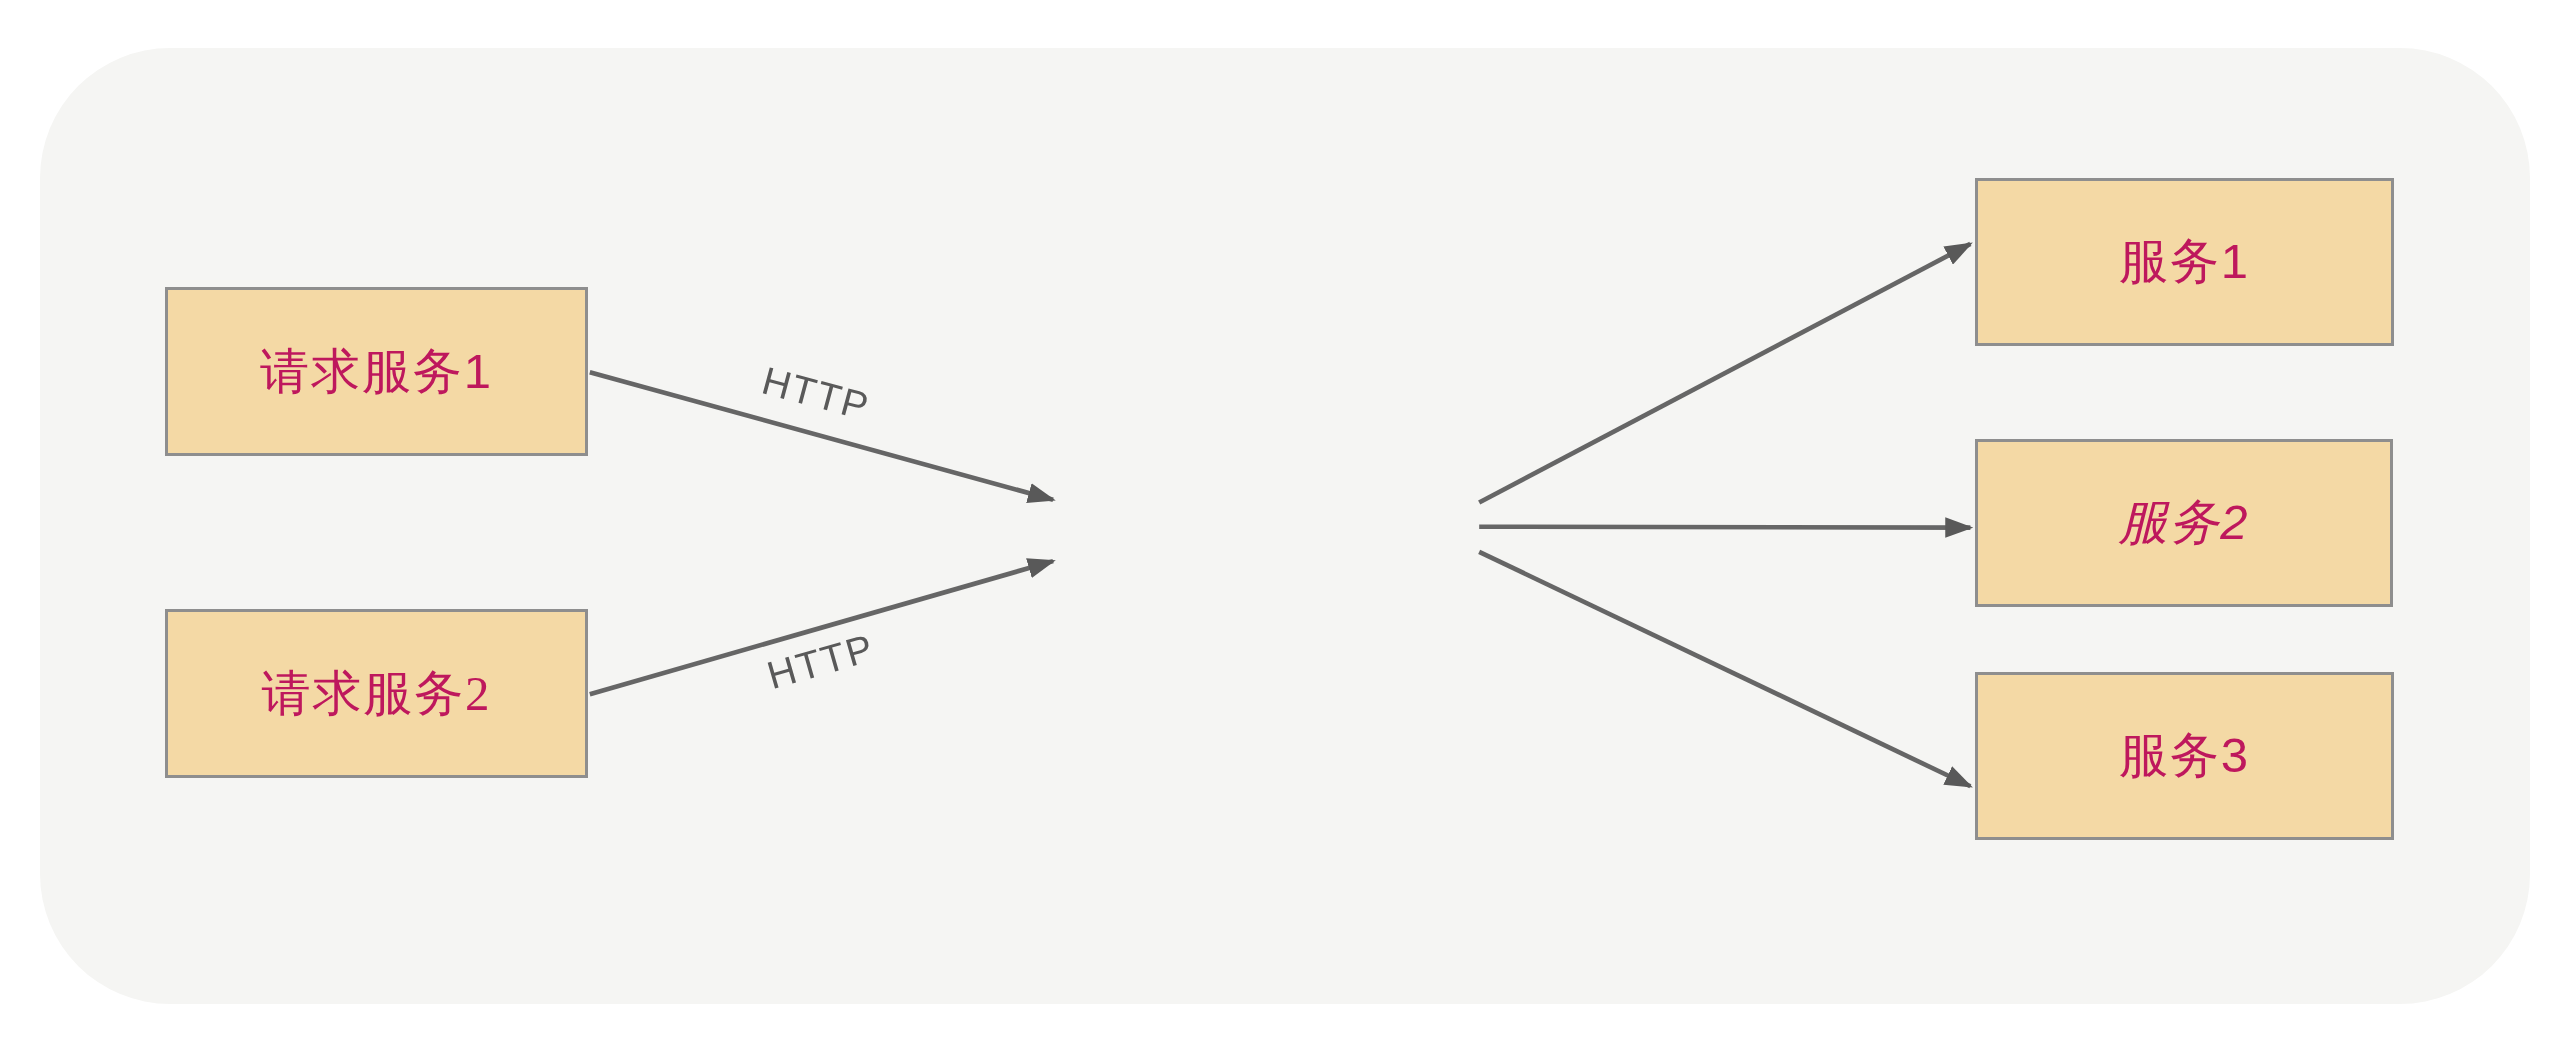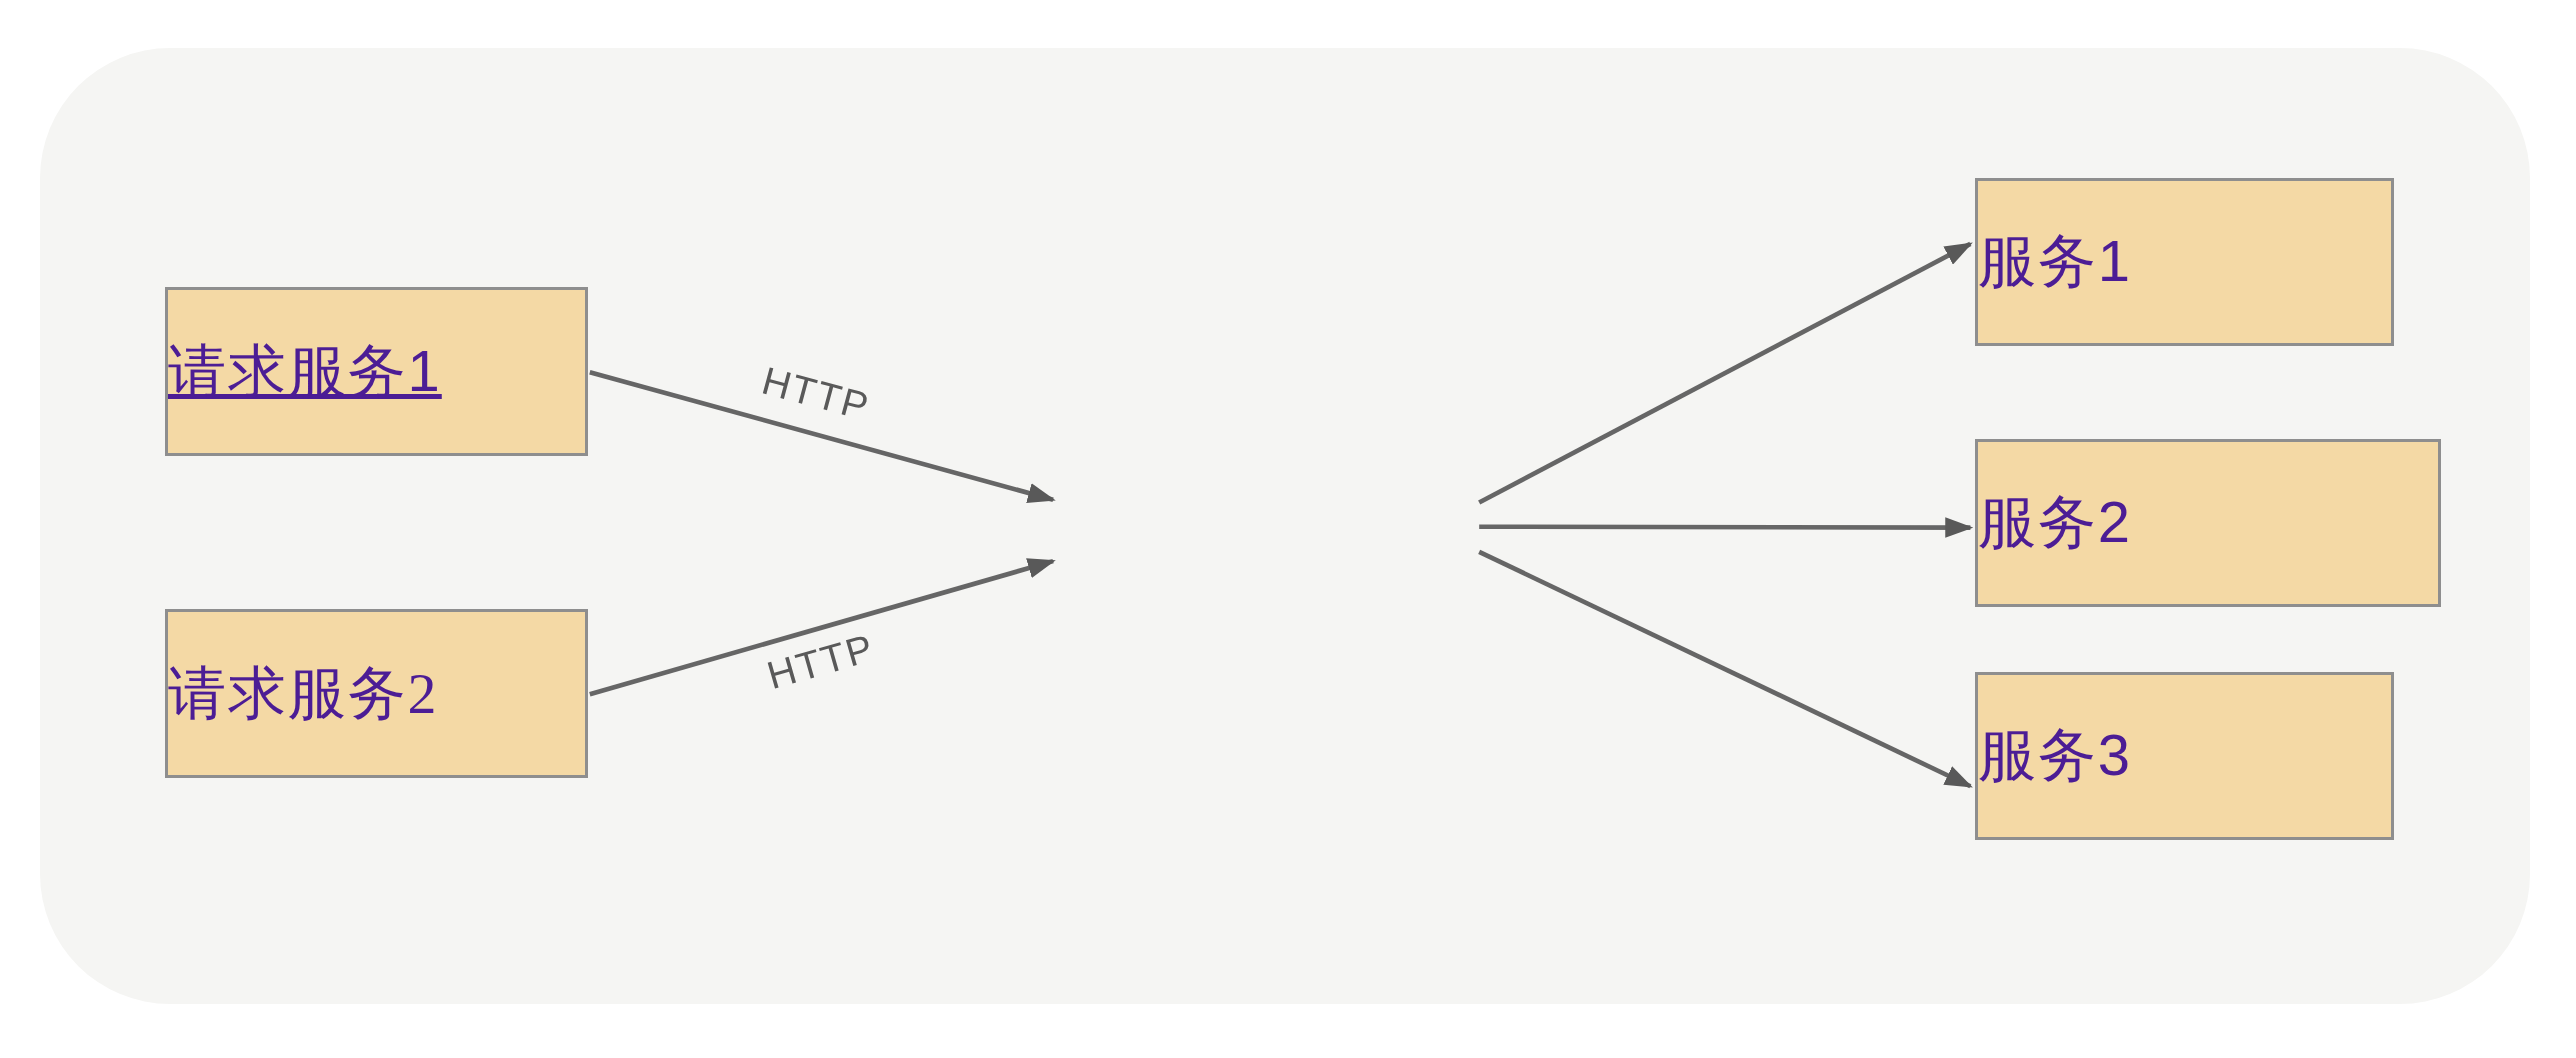--- a/index.html
+++ b/index.html
@@ -36,31 +36,31 @@
     stroke: #666666;
     stroke-width: 5;
   }
   .node {
     position: absolute;
     box-sizing: border-box;
     background: #f4d9a5;
     border: 3.7px solid #8e8e8e;
     display: flex;
     align-items: center;
-    justify-content: flex-start;
-    color: #4c1d95;
-    font-size: 58px;
+    justify-content: center;
+    color: #be185d;
+    font-size: 49px;
     letter-spacing: 1.9px;
     white-space: nowrap;
   }
-  .node-request1 { left: 165px; top: 287px; width: 423px; height: 169px; text-decoration: underline; }
+  .node-request1 { left: 165px; top: 287px; width: 423px; height: 169px; }
   .node-request2 { left: 165px; top: 609px; width: 423px; height: 169px; font-family: Liberation Serif, serif; }
   .node-gateway  { left: 1059px; top: 440px; width: 419px; height: 169px; }
   .node-service1 { left: 1975px; top: 178px; width: 419px; height: 168px; }
-  .node-service2 { left: 1975px; top: 439px; width: 466px; height: 168px; }
+  .node-service2 { left: 1975px; top: 439px; width: 418px; height: 168px; font-style: italic; }
   .node-service3 { left: 1975px; top: 672px; width: 419px; height: 168px; }
   .edge-label {
     position: absolute;
     color: #595959;
     font-size: 39px;
     letter-spacing: 1.9px;
     white-space: nowrap;
   }
   .edge-label-1 {
     left: 816px;

